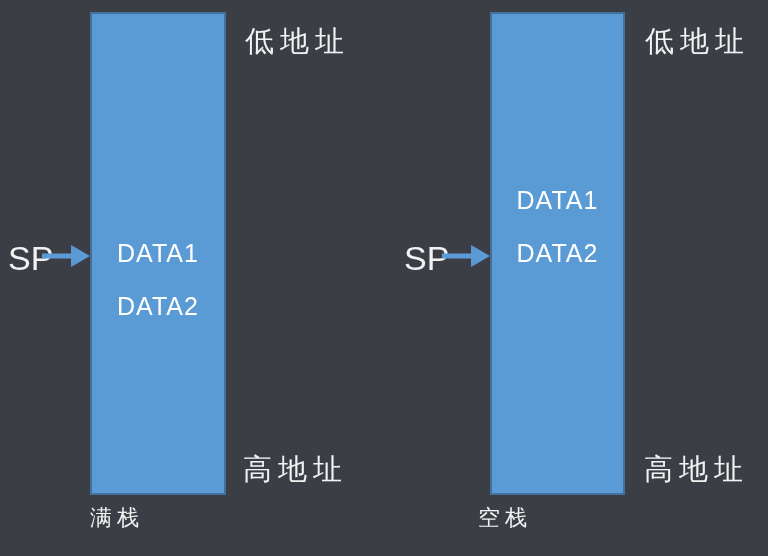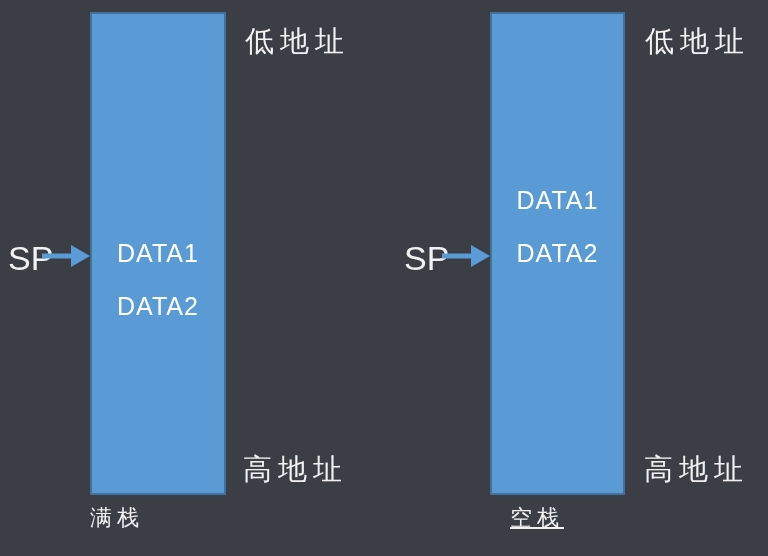--- a/index.html
+++ b/index.html
@@ -55,21 +55,21 @@
   .caption {
     position: absolute;
     top: 503px;
     color: var(--label_text);
     font-family: "Liberation Serif", serif;
     font-size: 22px;
     letter-spacing: 5px;
     text-align: left;
   }
   .caption.left  { left: 90px;  width: 136px; }
-  .caption.right { left: 510px; width: 135px; text-decoration: underline; }
+  .caption.right { left: 478px; width: 135px; }
   .sp-label {
     position: absolute;
     top: 239px;
     color: var(--label_text);
     font-size: 34px;
     font-family: "Liberation Sans", sans-serif;
   }
   .sp-arrow {
     position: absolute;
     top: 244px;

